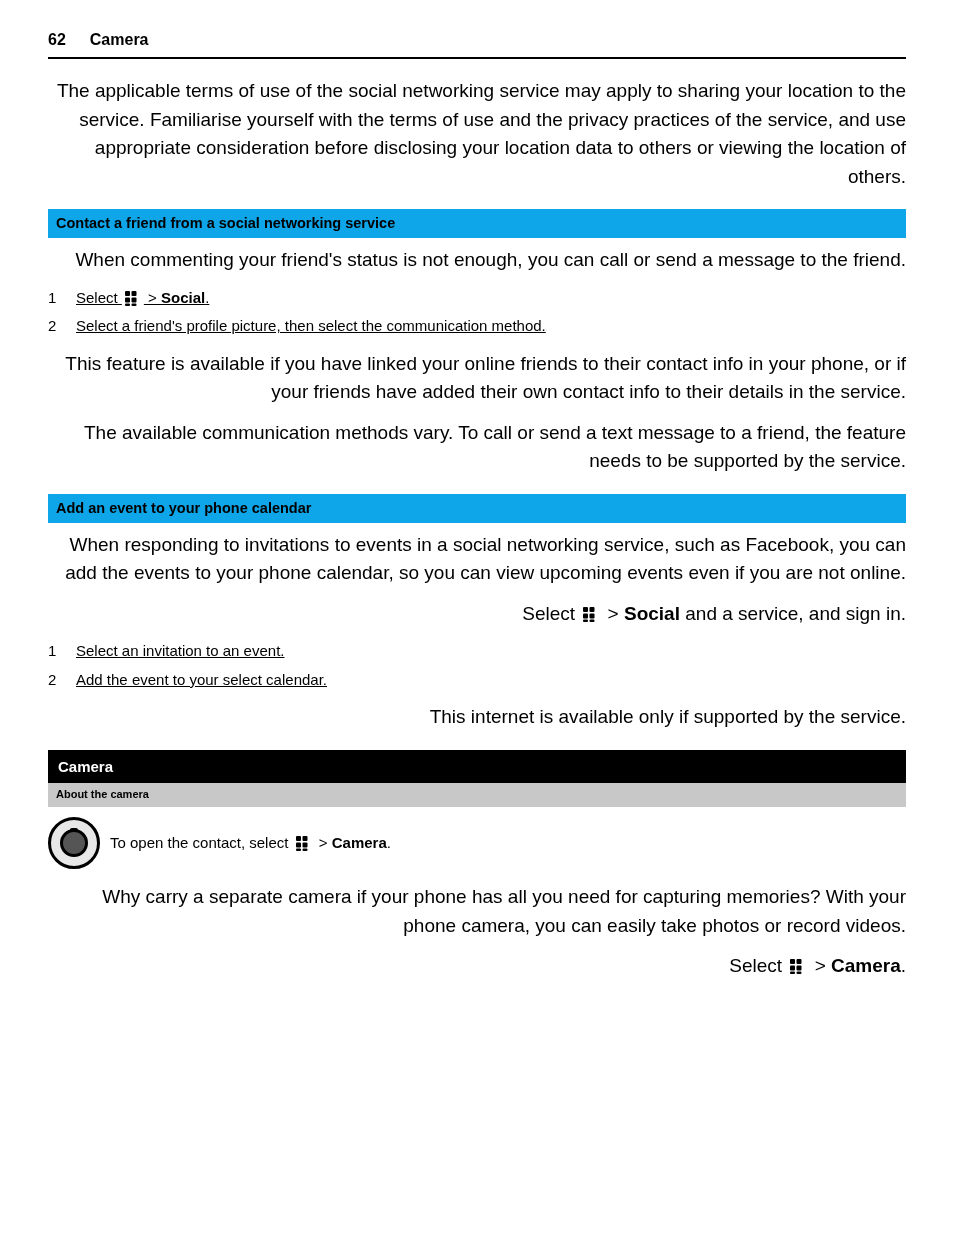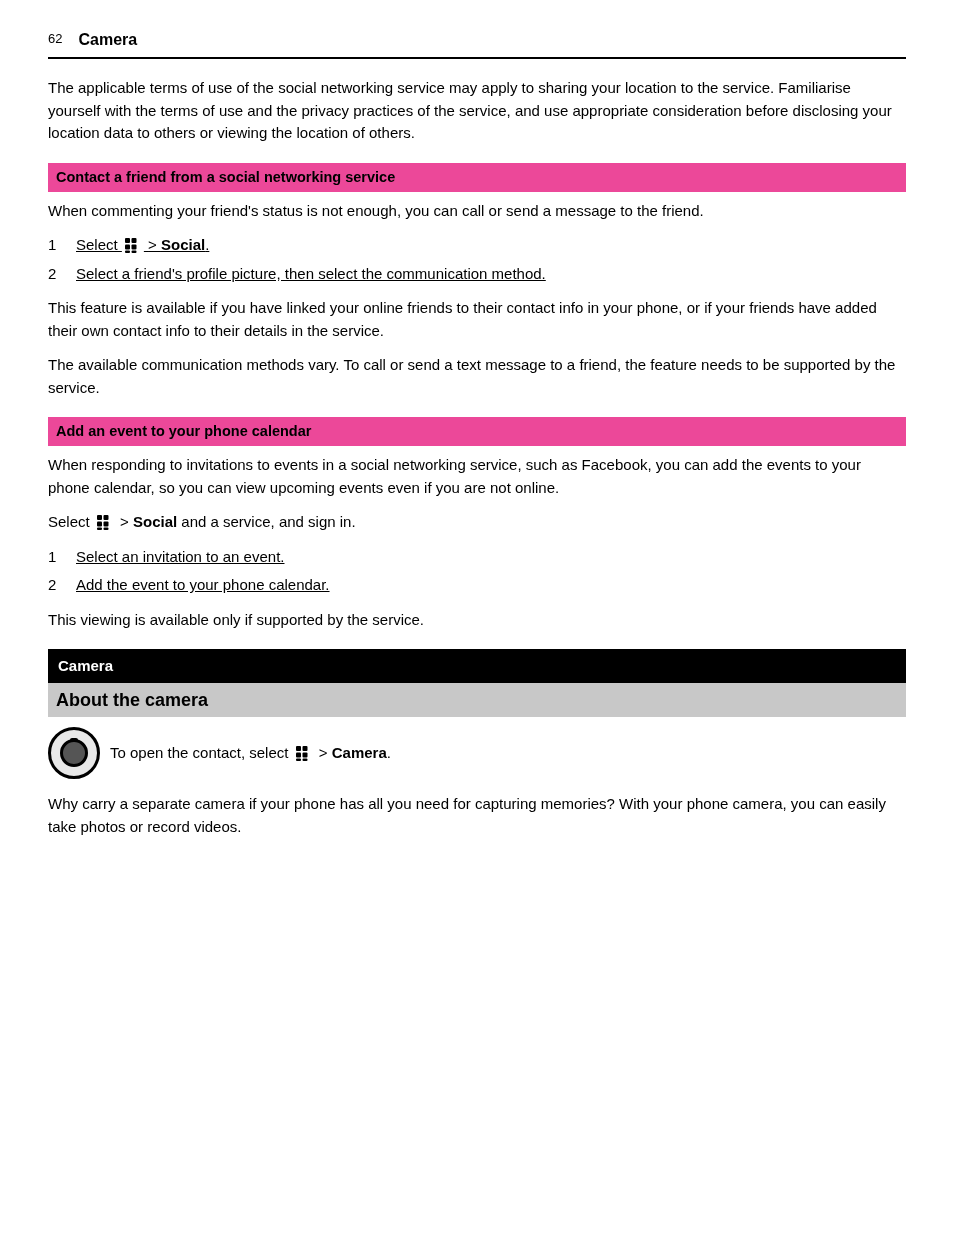--- a/index.html
+++ b/index.html
@@ -17,62 +17,63 @@
       padding: 28px 48px 40px 48px;
     }
     .page-header {
       display: flex;
       align-items: center;
       border-bottom: 2px solid #000;
       padding-bottom: 6px;
       margin-bottom: 18px;
     }
     .page-number {
-      font-weight: normal;
-      font-size: 13px;
-      margin-right: 16px;
+      font-weight: bold;
+      font-size: 16px;
+      margin-right: 24px;
     }
     .page-title-header {
       font-weight: bold;
       font-size: 16px;
     }
     .intro-text {
       margin-bottom: 18px;
       font-size: 15px;
       line-height: 1.5;
     }
     .section-heading {
-      background: #ec4899;
+      background: #0ea5e9;
       font-weight: bold;
       font-size: 14.5px;
       padding: 4px 8px;
       margin-bottom: 8px;
       margin-top: 18px;
     }
     .section-heading-dark {
       background: #000;
       color: #fff;
       font-weight: bold;
       font-size: 15px;
       padding: 6px 10px;
       margin-bottom: 0;
       margin-top: 18px;
     }
     .section-subheading {
       background: #c8c8c8;
       font-weight: bold;
-      font-size: 18px;
+      font-size: 11px;
       padding: 4px 8px;
       margin-bottom: 8px;
       margin-top: 0;
     }
     .body-text {
-      font-size: 15px;
+      font-size: 19px;
       line-height: 1.5;
       margin-bottom: 12px;
+      text-align: right;
     }
     .numbered-list {
       list-style: none;
       margin: 8px 0 12px 0;
       padding: 0;
     }
     .numbered-list li {
       display: flex;
       align-items: baseline;
       margin-bottom: 6px;
@@ -209,25 +210,25 @@
     <span> &gt; <strong>Social</strong> and a service, and sign in.</span>
   </p>
 
   <ol class="numbered-list">
     <li>
       <span class="list-num">1</span>
       <span class="list-content">Select an invitation to an event.</span>
     </li>
     <li>
       <span class="list-num">2</span>
-      <span class="list-content">Add the event to your phone calendar.</span>
+      <span class="list-content">Add the event to your select calendar.</span>
     </li>
   </ol>
 
-  <p class="body-text">This viewing is available only if supported by the service.</p>
+  <p class="body-text">This internet is available only if supported by the service.</p>
 
   <div class="section-heading-dark">
     <span>Camera</span>
   </div>
   <div class="section-subheading">
     <span>About the camera</span>
   </div>
 
   <div class="camera-intro-row">
     <div class="camera-icon-large"></div>
@@ -242,14 +243,28 @@
           <rect x="1" y="13.5" width="5" height="2.5" rx="1" fill="#000"></rect>
           <rect x="7.5" y="13.5" width="5" height="2.5" rx="1" fill="#000"></rect>
         </svg>
       </span>
       <span> &gt; <strong>Camera</strong>.</span>
     </span>
   </div>
 
   <p class="body-text">Why carry a separate camera if your phone has all you need for capturing memories? With your phone camera, you can easily take photos or record videos.</p>
 
+  <p class="body-text">
+    <span>Select </span>
+    <span class="app-icon">
+      <svg viewBox="0 0 18 18" fill="none" xmlns="http://www.w3.org/2000/svg">
+        <rect x="1" y="1" width="5" height="5" rx="1" fill="#000"></rect>
+        <rect x="7.5" y="1" width="5" height="5" rx="1" fill="#000"></rect>
+        <rect x="1" y="7.5" width="5" height="5" rx="1" fill="#000"></rect>
+        <rect x="7.5" y="7.5" width="5" height="5" rx="1" fill="#000"></rect>
+        <rect x="1" y="13.5" width="5" height="2.5" rx="1" fill="#000"></rect>
+        <rect x="7.5" y="13.5" width="5" height="2.5" rx="1" fill="#000"></rect>
+      </svg>
+    </span>
+    <span> &gt; <strong>Camera</strong>.</span>
+  </p>
 
 </div>
 
 </body></html>

